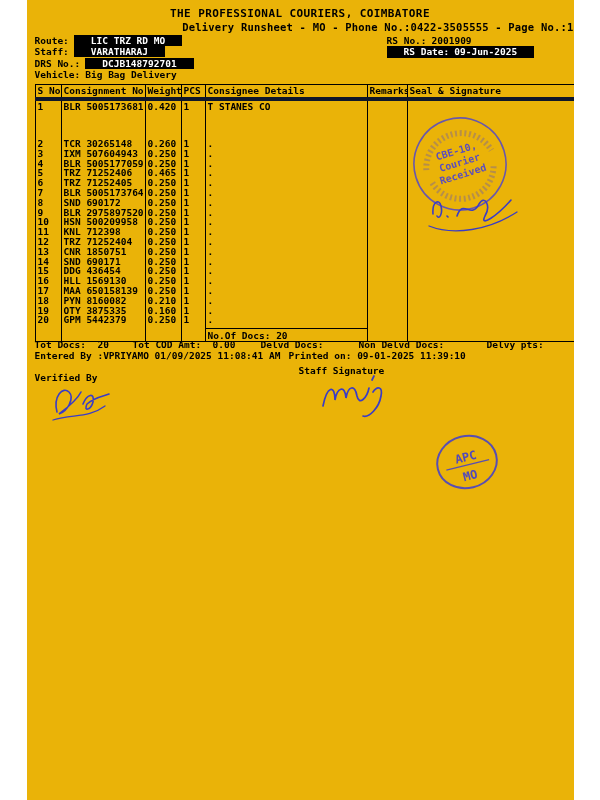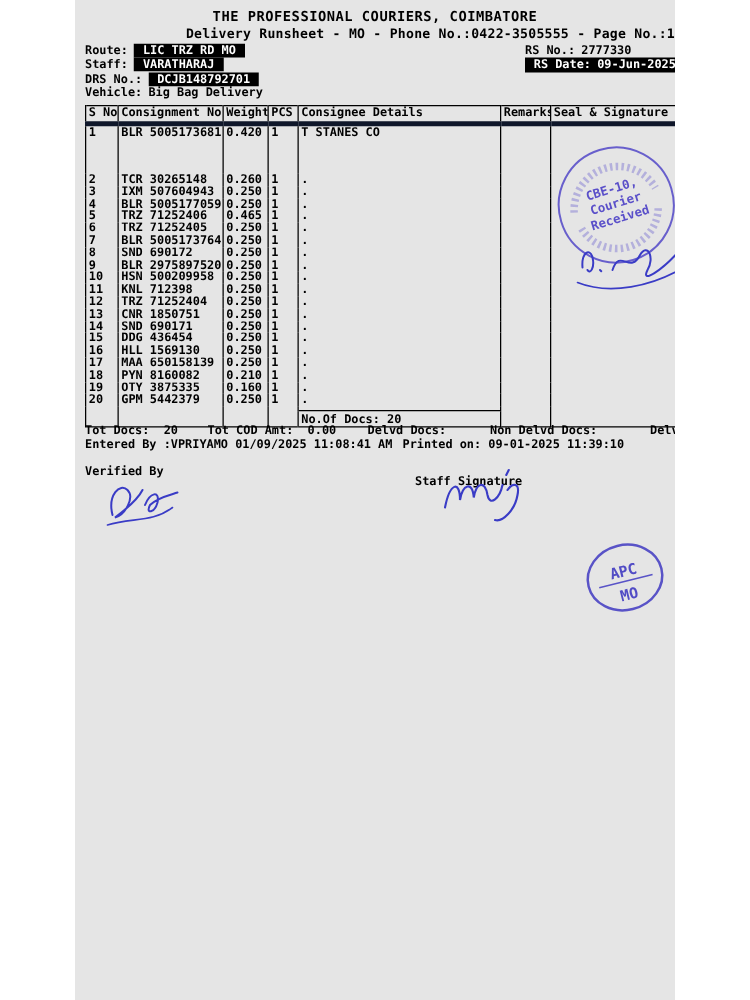--- a/index.html
+++ b/index.html
@@ -1,26 +1,26 @@
 <!DOCTYPE html>
 <html><head>
 <meta charset="utf-8">
 <style>
   *{box-sizing:border-box}
   html,body{margin:0;padding:0;background:#ffffff}
-  .page{position:relative;width:480px;height:800px;margin:0 auto;background:#e5e5e5;color:#000;
+  .page{position:relative;width:547px;height:800px;margin:0 auto;background:#eab308;color:#000;
         font-family:"DejaVu Sans Mono","Liberation Mono",monospace;font-weight:bold;overflow:hidden}
 
   .title{position:absolute;top:7px;left:0;width:100%;text-align:center;font-size:11px;letter-spacing:.4px}
   .subtitle{position:absolute;top:21px;left:0;width:100%;text-align:right;font-size:10.5px;letter-spacing:.2px}
 
   .meta{position:absolute;top:35px;left:8px;width:584px;font-size:9.5px}
   .meta-row{position:relative;height:11.4px;line-height:11.4px;white-space:nowrap}
   .lbl{margin-right:5px}
-  .inv{background:#000;color:#fff;padding:0 7px}
+  .inv{background:#000;color:#fff;padding:0 17px}
   .inv .lbl{margin-right:5px}
   .meta-right{position:absolute;left:352px;top:0}
 
   .sheet-table{position:absolute;top:84px;left:8px;width:584px;border-collapse:collapse;table-layout:fixed;border:1px solid #000}
   .sheet-table th,.sheet-table td{border-left:1px solid #000;border-right:1px solid #000;padding:0 2px;
         font-size:9.5px;line-height:9.8px;font-weight:bold;white-space:nowrap;overflow:hidden;
         text-align:left;vertical-align:top}
   .sheet-table thead th{border-bottom:4px solid #0f172a;height:13px;line-height:12px}
   .th-seal{text-align:center}
   .rows-body td{height:9.8px}
@@ -29,41 +29,41 @@
   .docs-row td{height:13px;line-height:11px;padding-top:1px}
   .docs-cell{border-top:1px solid #000}
 
   .totals{position:absolute;top:339px;left:8px;width:584px;height:11px;font-size:9.5px}
   .totals span{position:absolute;top:0;white-space:pre}
   .t1{left:0}.t2{left:98px}.t3{left:226px}.t4{left:324px}.t5{left:452px}
   .entered{position:absolute;top:350px;left:8px;width:584px;height:11px;font-size:9.5px}
   .e1{position:absolute;left:0;white-space:pre}.e2{position:absolute;left:254px;white-space:pre}
 
   .verified-label{position:absolute;top:372px;left:8px;font-size:9.5px}
-  .staff-label{position:absolute;top:380px;left:272px;font-size:9.5px}
+  .staff-label{position:absolute;top:365px;left:272px;font-size:9.5px}
 
   .overlay{position:absolute;pointer-events:none}
   .stamp1{left:373px;top:104px}
   .sealsig{left:392px;top:186px}
   .vsig{left:20px;top:378px}
   .ssig{left:288px;top:372px}
   .stamp2{left:398px;top:424px}
 </style>
 </head>
 <body>
 
 <div class="page">
 
   <div class="title">THE PROFESSIONAL COURIERS, COIMBATORE</div>
   <div class="subtitle">Delivery Runsheet - MO - Phone No.:0422-3505555 - Page No.:1</div>
 
   <div class="meta">
     <div class="meta-row">
       <span class="lbl">Route:</span><span class="inv">LIC TRZ RD MO</span>
-      <span class="meta-right"><span class="lbl">RS No.:</span><span>2777330</span></span>
+      <span class="meta-right"><span class="lbl">RS No.:</span><span>2001909</span></span>
     </div>
     <div class="meta-row">
       <span class="lbl">Staff:</span><span class="inv">VARATHARAJ</span>
       <span class="meta-right inv"><span class="lbl">RS Date:</span><span>09-Jun-2025</span></span>
     </div>
     <div class="meta-row">
       <span class="lbl">DRS No.:</span><span class="inv">DCJB148792701</span>
     </div>
     <div class="meta-row">
       <span class="lbl">Vehicle:</span><span>Big Bag Delivery</span>

